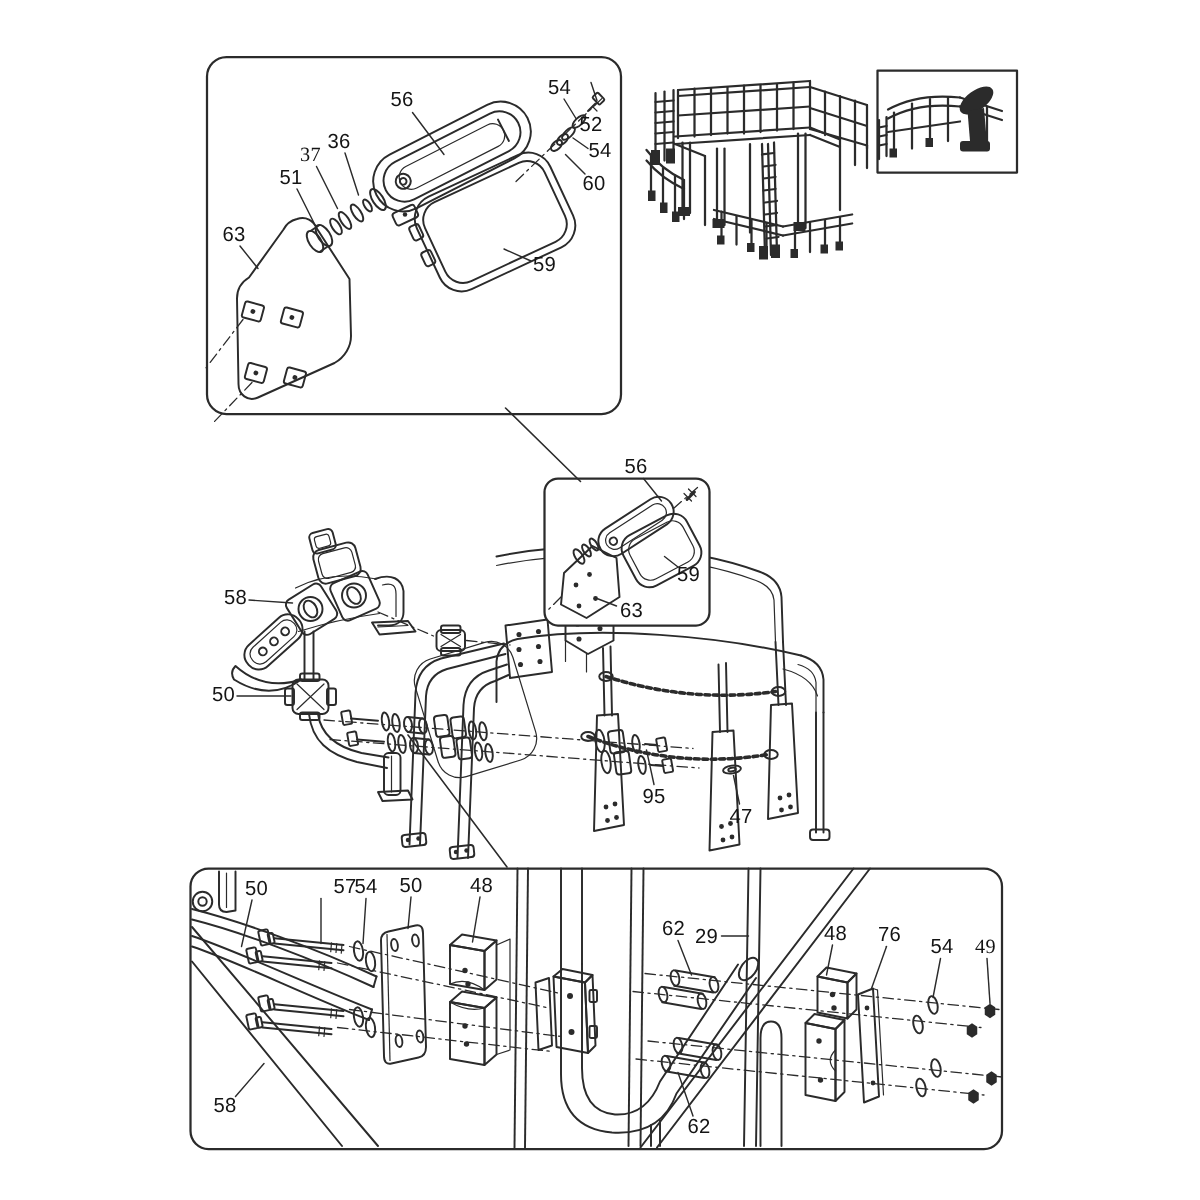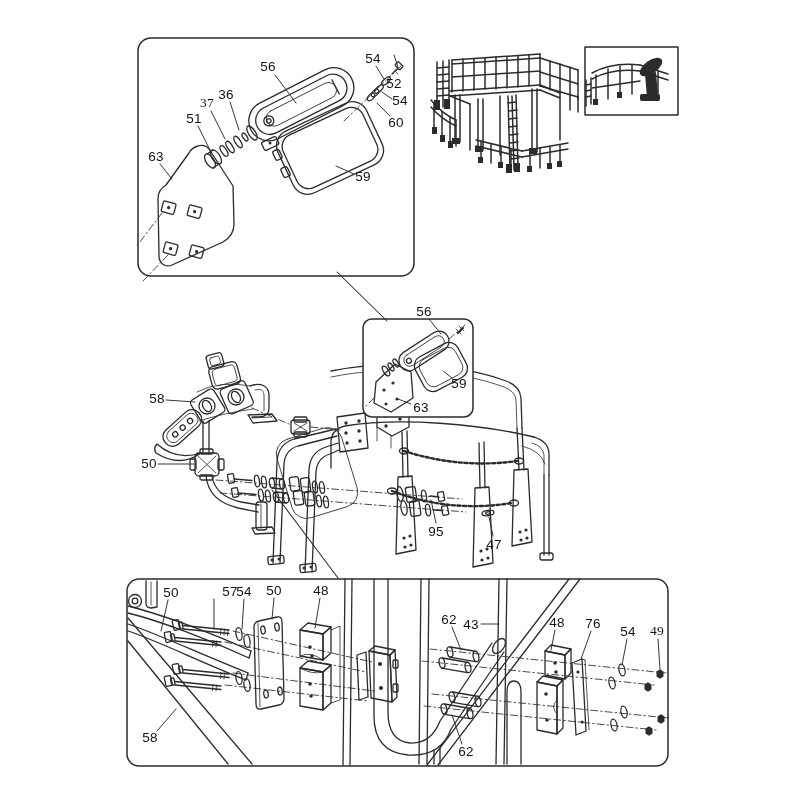--- a/index.html
+++ b/index.html
@@ -688,20 +688,20 @@
       <span class="callout" style="left: 149px; top: 463px;">50</span>
       <span class="callout" style="left: 436px; top: 531px;">95</span>
       <span class="callout" style="left: 494px; top: 544px;">47</span>
       <span class="callout" style="left: 171px; top: 592px;">50</span>
       <span class="callout" style="left: 214px; top: 591px; margin-left: 16px;">57</span>
       <span class="callout" style="left: 244px; top: 591px;">54</span>
       <span class="callout" style="left: 274px; top: 590px;">50</span>
       <span class="callout" style="left: 321px; top: 590px;">48</span>
       <span class="callout" style="left: 150px; top: 737px;">58</span>
       <span class="callout" style="left: 449px; top: 619px;">62</span>
-      <span class="callout" style="left: 471px; top: 624px;">43</span>
+      <span class="callout" style="left: 471px; top: 624px;">29</span>
       <span class="callout" style="left: 557px; top: 622px;">48</span>
       <span class="callout" style="left: 593px; top: 623px;">76</span>
       <span class="callout" style="left: 628px; top: 631px;">54</span>
       <span class="callout" style="left: 657px; top: 631px; font-family: Liberation Serif, serif;">49</span>
       <span class="callout" style="left: 466px; top: 751px;">62</span>
     </div>
 </div>
 
 </body></html>

